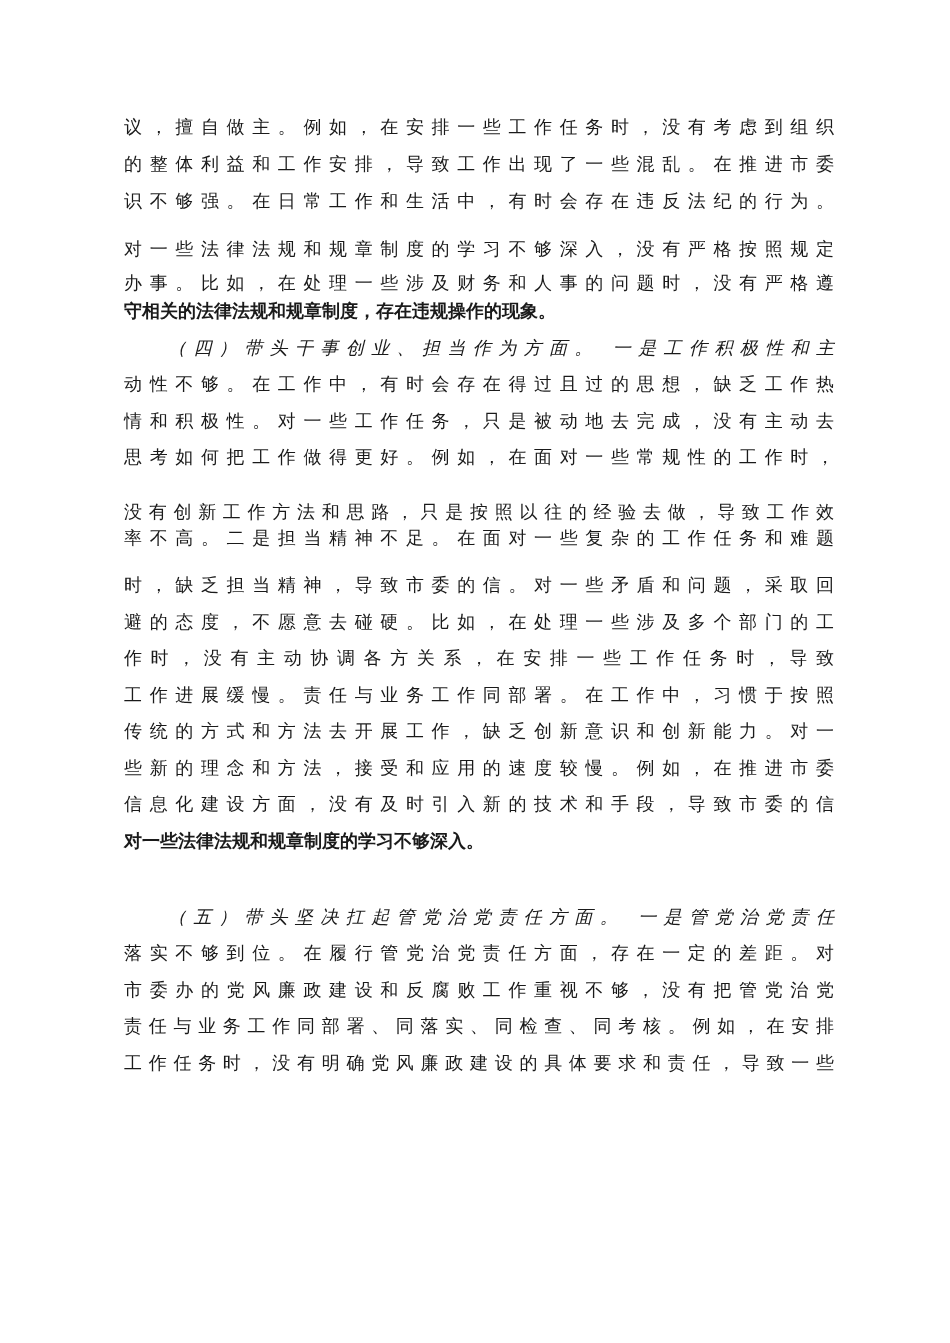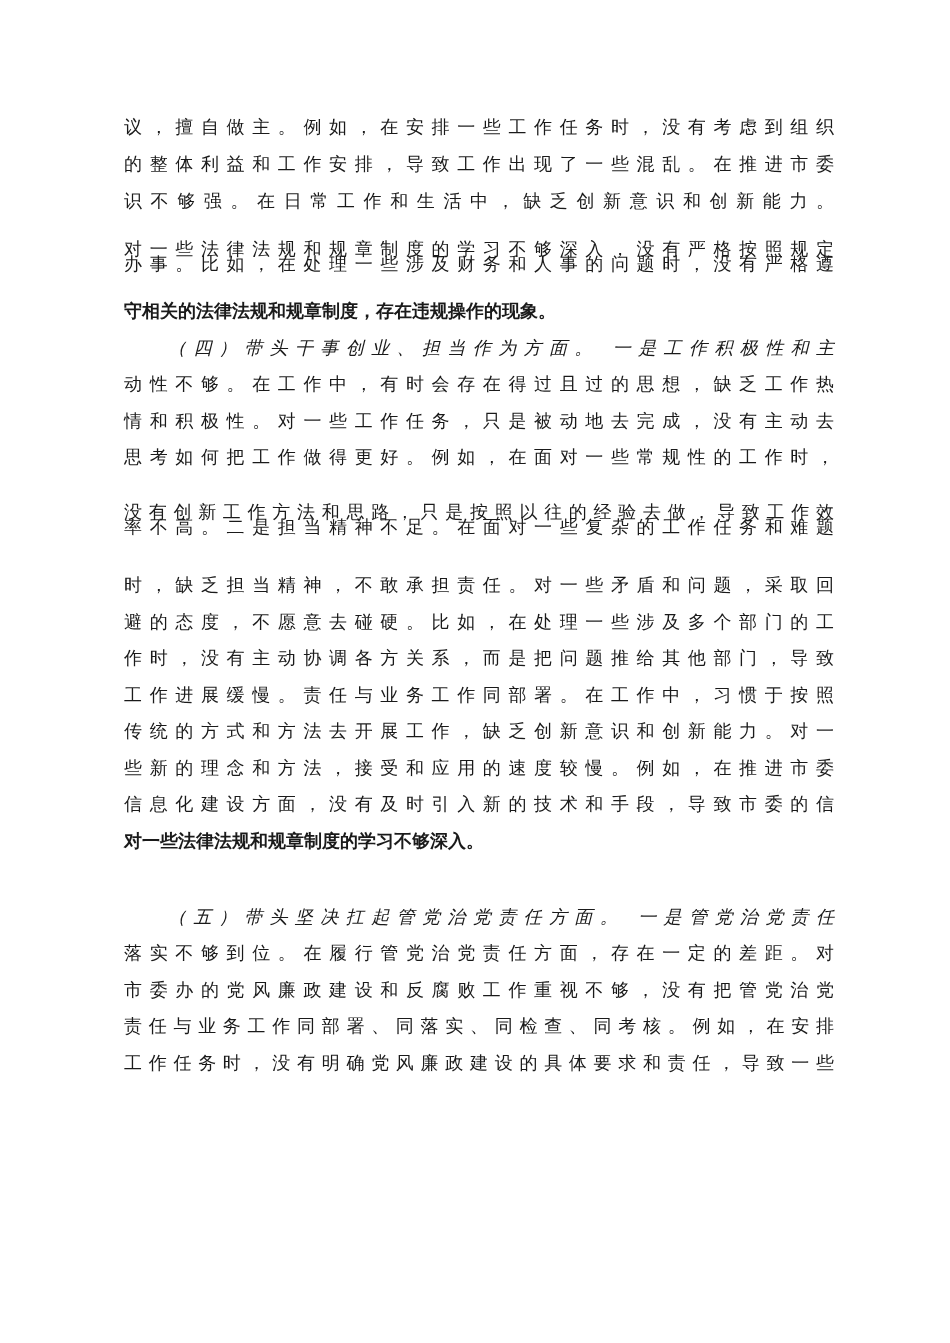--- a/index.html
+++ b/index.html
@@ -44,39 +44,39 @@
     }
   </style>
 </head>
 <body>
 
 <div class="page">
 
   <div>
     <div class="line" style="top:112px">议，擅自做主。例如，在安排一些工作任务时，没有考虑到组织</div>
     <div class="line" style="top:149px">的整体利益和工作安排，导致工作出现了一些混乱。在推进市委</div>
-    <div class="line" style="top:186px">识不够强。在日常工作和生活中，缺乏创新意识和创新能力。</div>
+    <div class="line" style="top:186px">识不够强。在日常工作和生活中，有时会存在违反法纪的行为。</div>
     <div class="line" style="top:234px">对一些法律法规和规章制度的学习不够深入，没有严格按照规定</div>
-    <div class="line" style="top:249px">办事。比如，在处理一些涉及财务和人事的问题时，没有严格遵</div>
+    <div class="line" style="top:268px">办事。比如，在处理一些涉及财务和人事的问题时，没有严格遵</div>
     <div class="line last" style="top:296px">守相关的法律法规和规章制度，存在违规操作的现象。</div>
   </div>
 
   <div>
     <div class="line indent" style="top:333px">（四）带头干事创业、担当作为方面。  一是工作积极性和主</div>
     <div class="line" style="top:369px">动性不够。在工作中，有时会存在得过且过的思想，缺乏工作热</div>
     <div class="line" style="top:406px">情和积极性。对一些工作任务，只是被动地去完成，没有主动去</div>
     <div class="line" style="top:442px">思考如何把工作做得更好。例如，在面对一些常规性的工作时，</div>
   </div>
 
   <div>
     <div class="line" style="top:497px">没有创新工作方法和思路，只是按照以往的经验去做，导致工作效</div>
-    <div class="line" style="top:512px">率不高。二是担当精神不足。在面对一些复杂的工作任务和难题</div>
-    <div class="line" style="top:570px">时，缺乏担当精神，不敢承担责任。对一些矛盾和问题，采取回</div>
+    <div class="line" style="top:523px">率不高。二是担当精神不足。在面对一些复杂的工作任务和难题</div>
+    <div class="line" style="top:570px">时，缺乏担当精神，导致市委的信。对一些矛盾和问题，采取回</div>
     <div class="line" style="top:607px">避的态度，不愿意去碰硬。比如，在处理一些涉及多个部门的工</div>
-    <div class="line" style="top:643px">作时，没有主动协调各方关系，而是把问题推给其他部门，导致</div>
+    <div class="line" style="top:643px">作时，没有主动协调各方关系，在安排一些工作任务时，导致</div>
     <div class="line" style="top:680px">工作进展缓慢。责任与业务工作同部署。在工作中，习惯于按照</div>
     <div class="line" style="top:716px">传统的方式和方法去开展工作，缺乏创新意识和创新能力。对一</div>
     <div class="line" style="top:753px">些新的理念和方法，接受和应用的速度较慢。例如，在推进市委</div>
     <div class="line" style="top:789px">信息化建设方面，没有及时引入新的技术和手段，导致市委的信</div>
     <div class="line last" style="top:826px">对一些法律法规和规章制度的学习不够深入。</div>
   </div>
 
   <div>
     <div class="line indent" style="top:902px">（五）带头坚决扛起管党治党责任方面。  一是管党治党责任</div>
     <div class="line" style="top:938px">落实不够到位。在履行管党治党责任方面，存在一定的差距。对</div>

